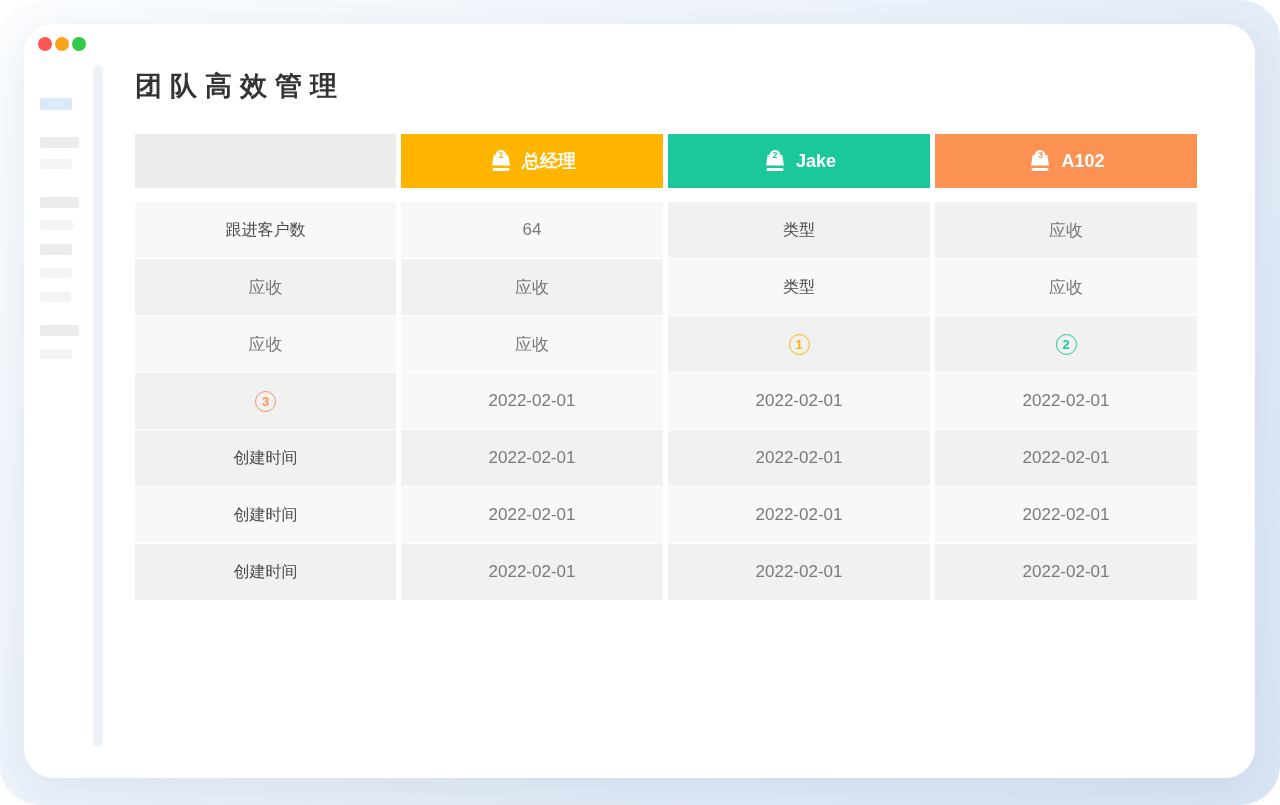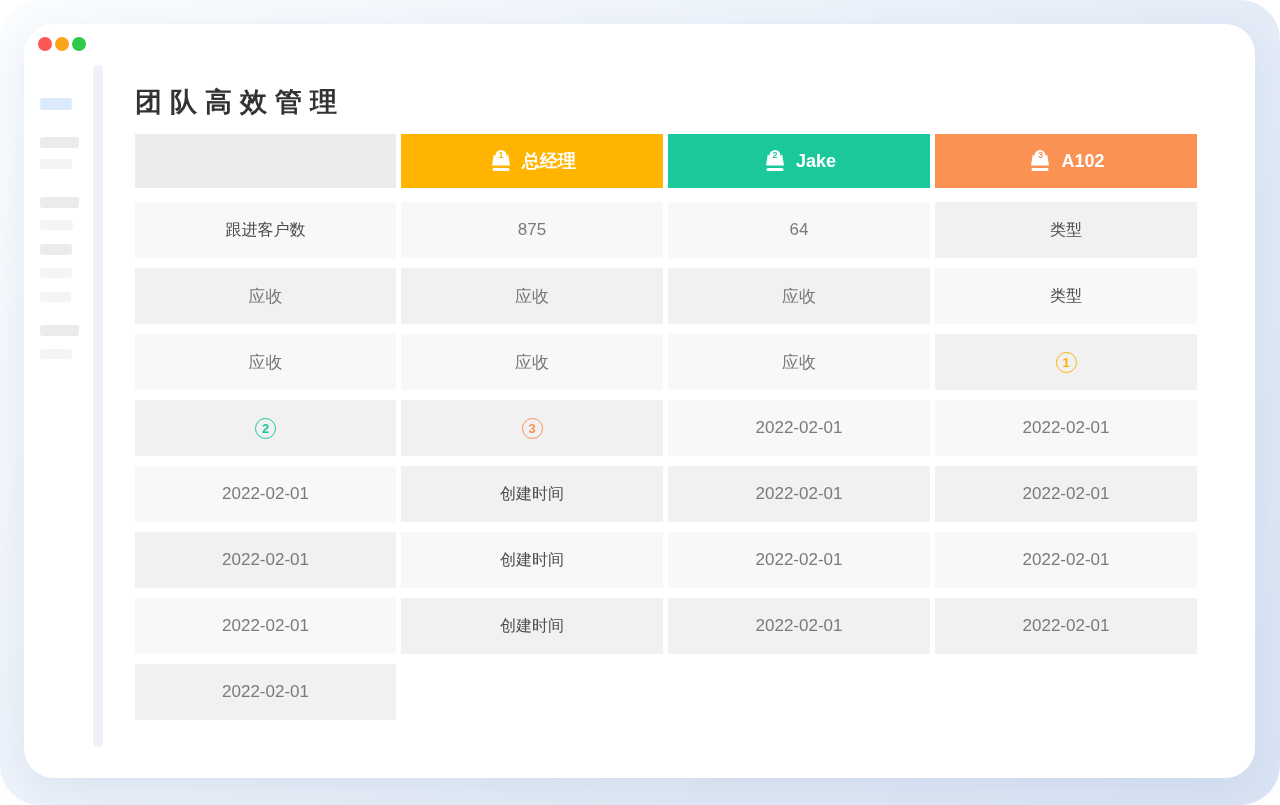--- a/index.html
+++ b/index.html
@@ -16,29 +16,29 @@
   
   .traffic { position:absolute; left:14px; top:13px; display:flex; gap:3px; }
   .dot { width:14px; height:14px; border-radius:50%; }
 
   
   .sbar { position:absolute; border-radius:3px; }
 
   .divider { position:absolute; left:69px; top:41px; width:10px; height:682px;
     background:#EEF1F8; border-radius:6px; }
 
-  .page-title { position:absolute; left:111px; top:60px; font-size:27px;
+  .page-title { position:absolute; left:111px; top:44px; font-size:27px;
     font-weight:bold; letter-spacing:8px; color:#333333; white-space:nowrap; }
 
   
   .table { position:absolute; left:111px; top:110px; width:1062px; }
   .thead, .tbody { display:grid; grid-template-columns:261px 262px 262px 262px;
     column-gap:5px; }
   .thead { grid-auto-rows:54px; }
-  .tbody { margin-top:14px; grid-auto-rows:56px; row-gap:10px; }
+  .tbody { margin-top:14px; grid-auto-rows:56px; row-gap:1px; }
 
   .corner { background:#ECECEC; }
   .hcell { display:flex; align-items:center; justify-content:center;
     color:#ffffff; font-size:18px; font-weight:bold; }
   .crown-wrap { position:relative; width:26px; height:24px; margin-right:8px; flex:0 0 auto; }
   .crown-num { position:absolute; top:1px; left:50%; transform:translateX(-50%);
     width:11px; height:11px; border-radius:50%; background:#ffffff;
     font-size:9px; font-weight:bold; line-height:11px; text-align:center; }
 
   .cell { display:flex; align-items:center; justify-content:center;
@@ -101,21 +101,20 @@
             <div class="hcell" style="background: rgb(251, 145, 82);">
               <span class="crown-wrap"><svg width="26" height="24" viewBox="0 0 26 24" xmlns="http://www.w3.org/2000/svg">
                   <path d="M4 16.5 L5.8 5.5 L11 9.8 L13 4 L15 9.8 L20.2 5.5 L22 16.5 Z" fill="#fff"></path>
                   <rect x="4.5" y="19" width="17" height="3" rx="1.5" fill="#fff"></rect>
                 </svg><span class="crown-num" style="color: rgb(251, 145, 82);">3</span></span>
               <span>A102</span>
             </div>
           </div>
         <div class="tbody" id="table-body">
             <div class="cell rowlabel light">跟进客户数</div>
-            <div class="cell light">875</div>
             <div class="cell light">64</div>
             <div class="cell rowlabel dark">类型</div>
             <div class="cell dark">应收</div>
             <div class="cell dark">应收</div>
             <div class="cell dark">应收</div>
             <div class="cell rowlabel light">类型</div>
             <div class="cell light">应收</div>
             <div class="cell light">应收</div>
             <div class="cell light">应收</div>
             <div class="cell dark">

